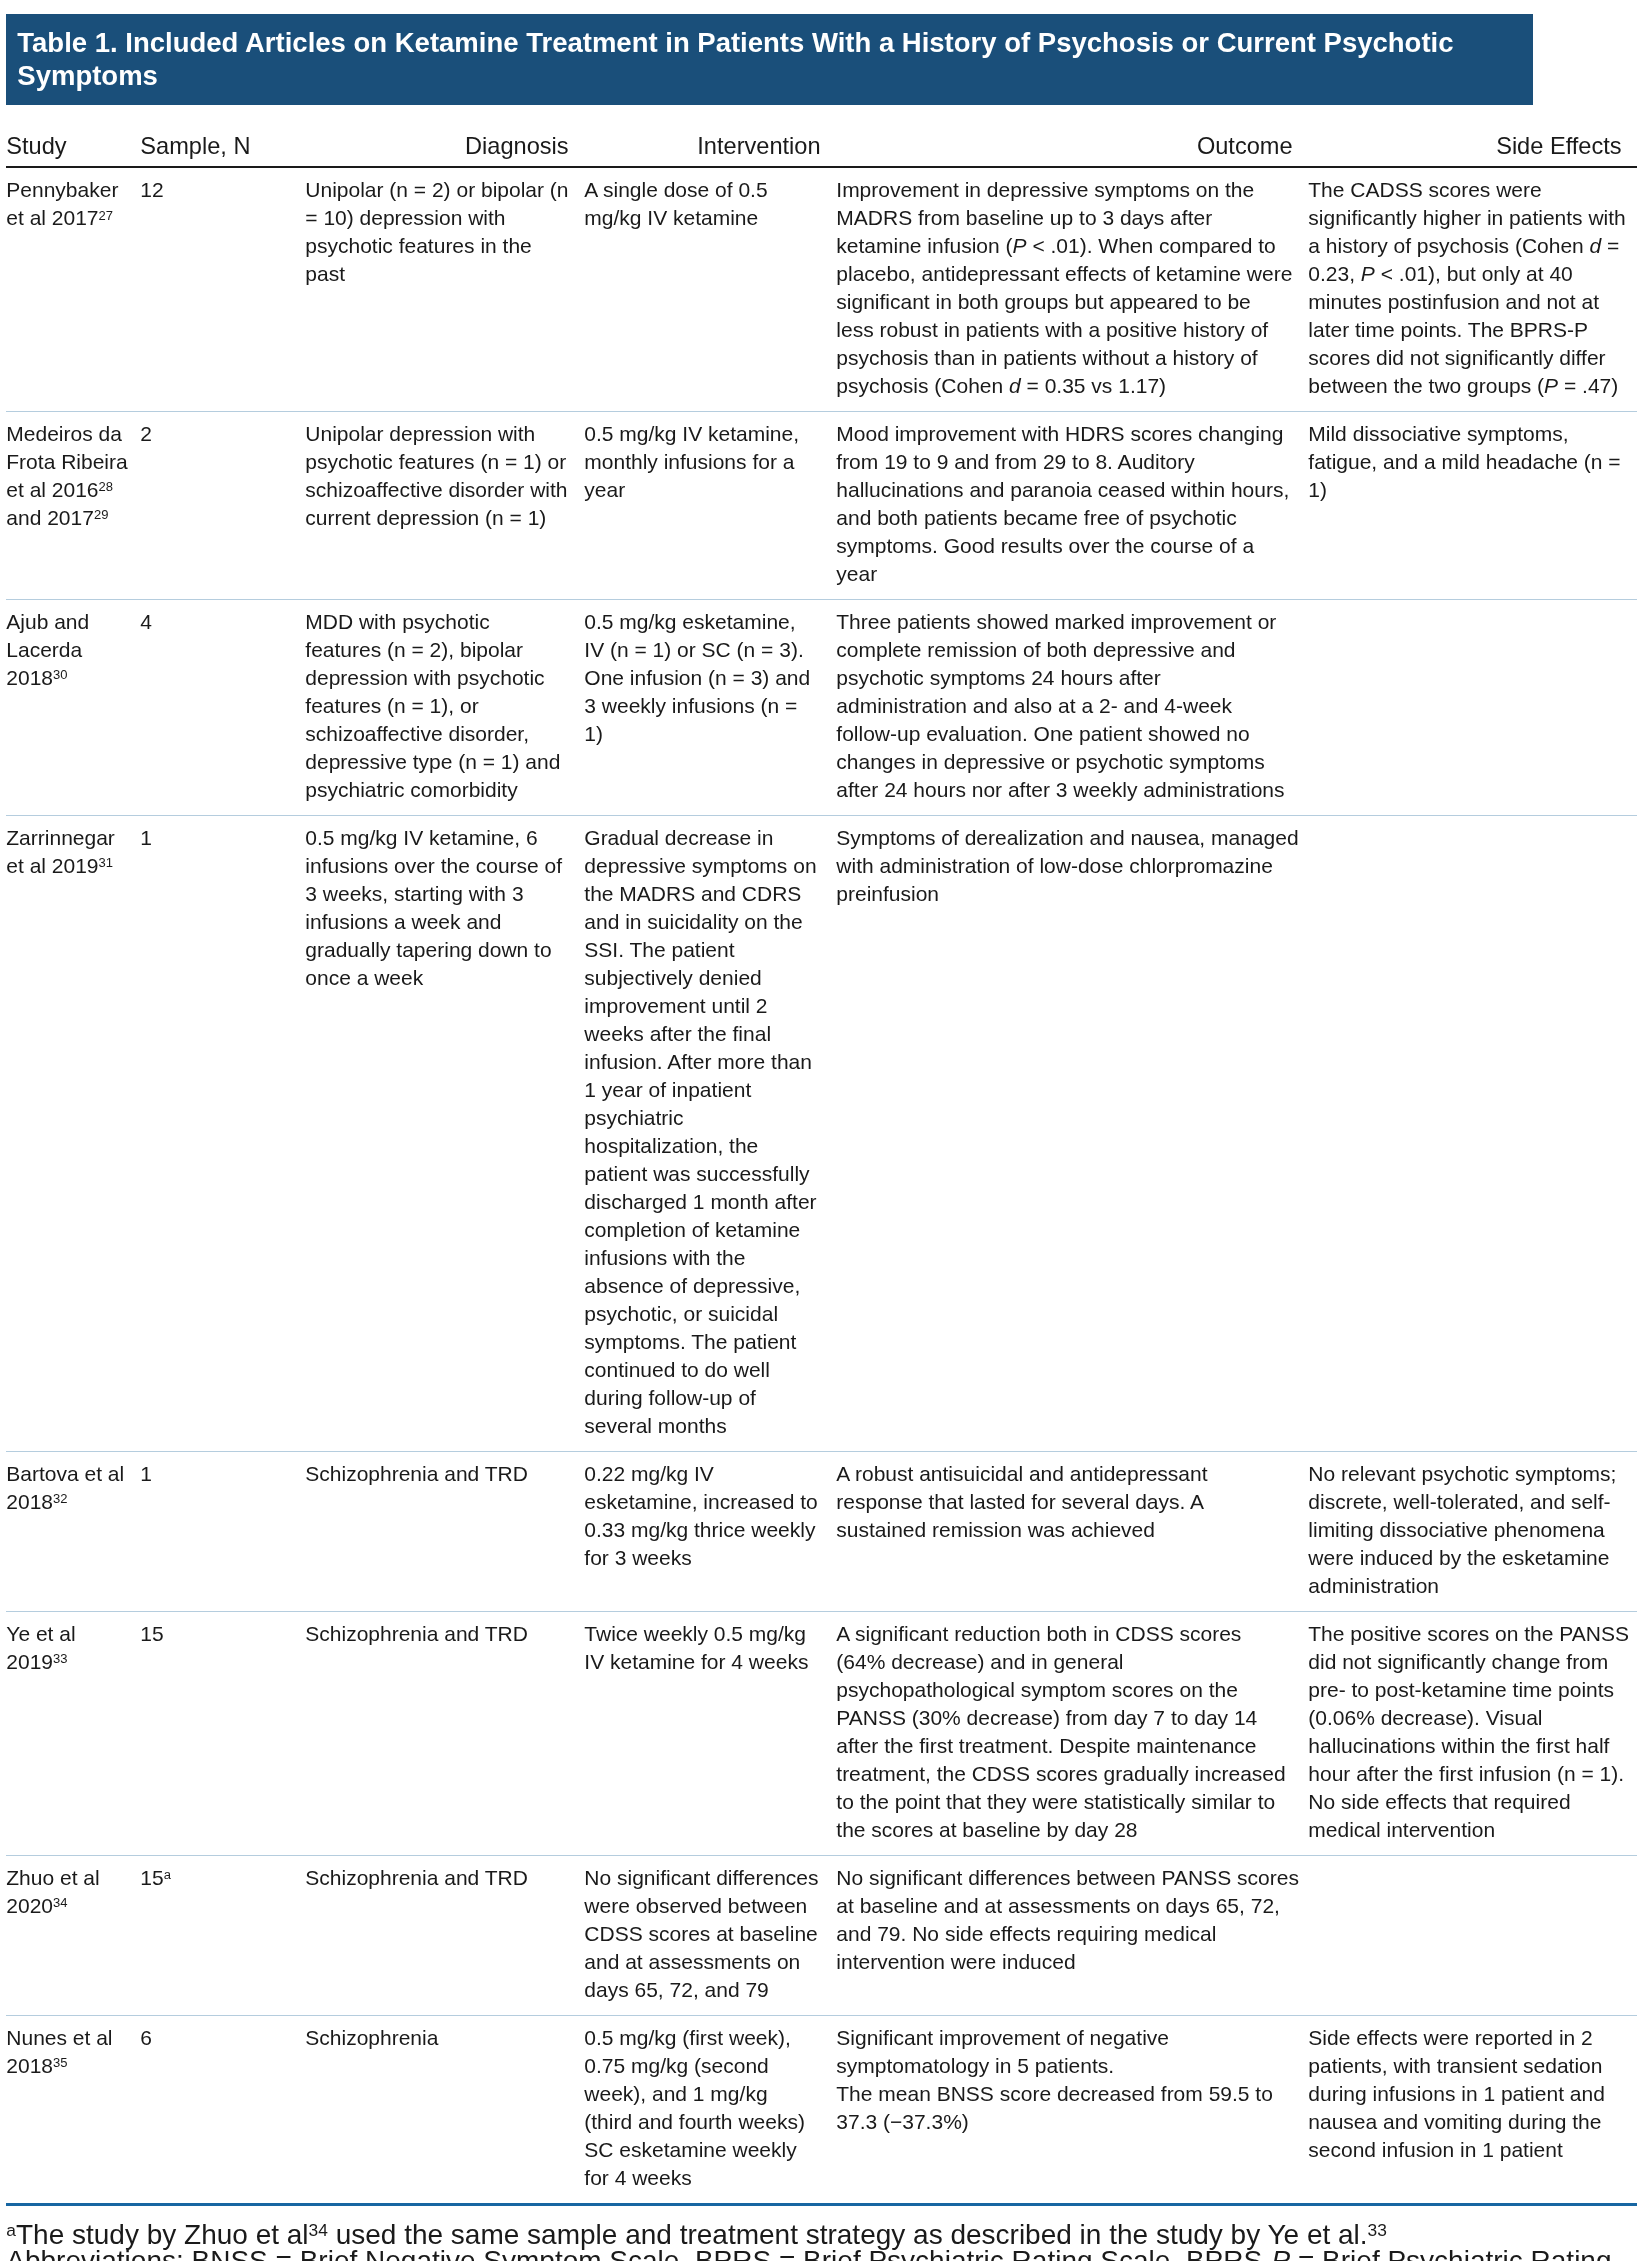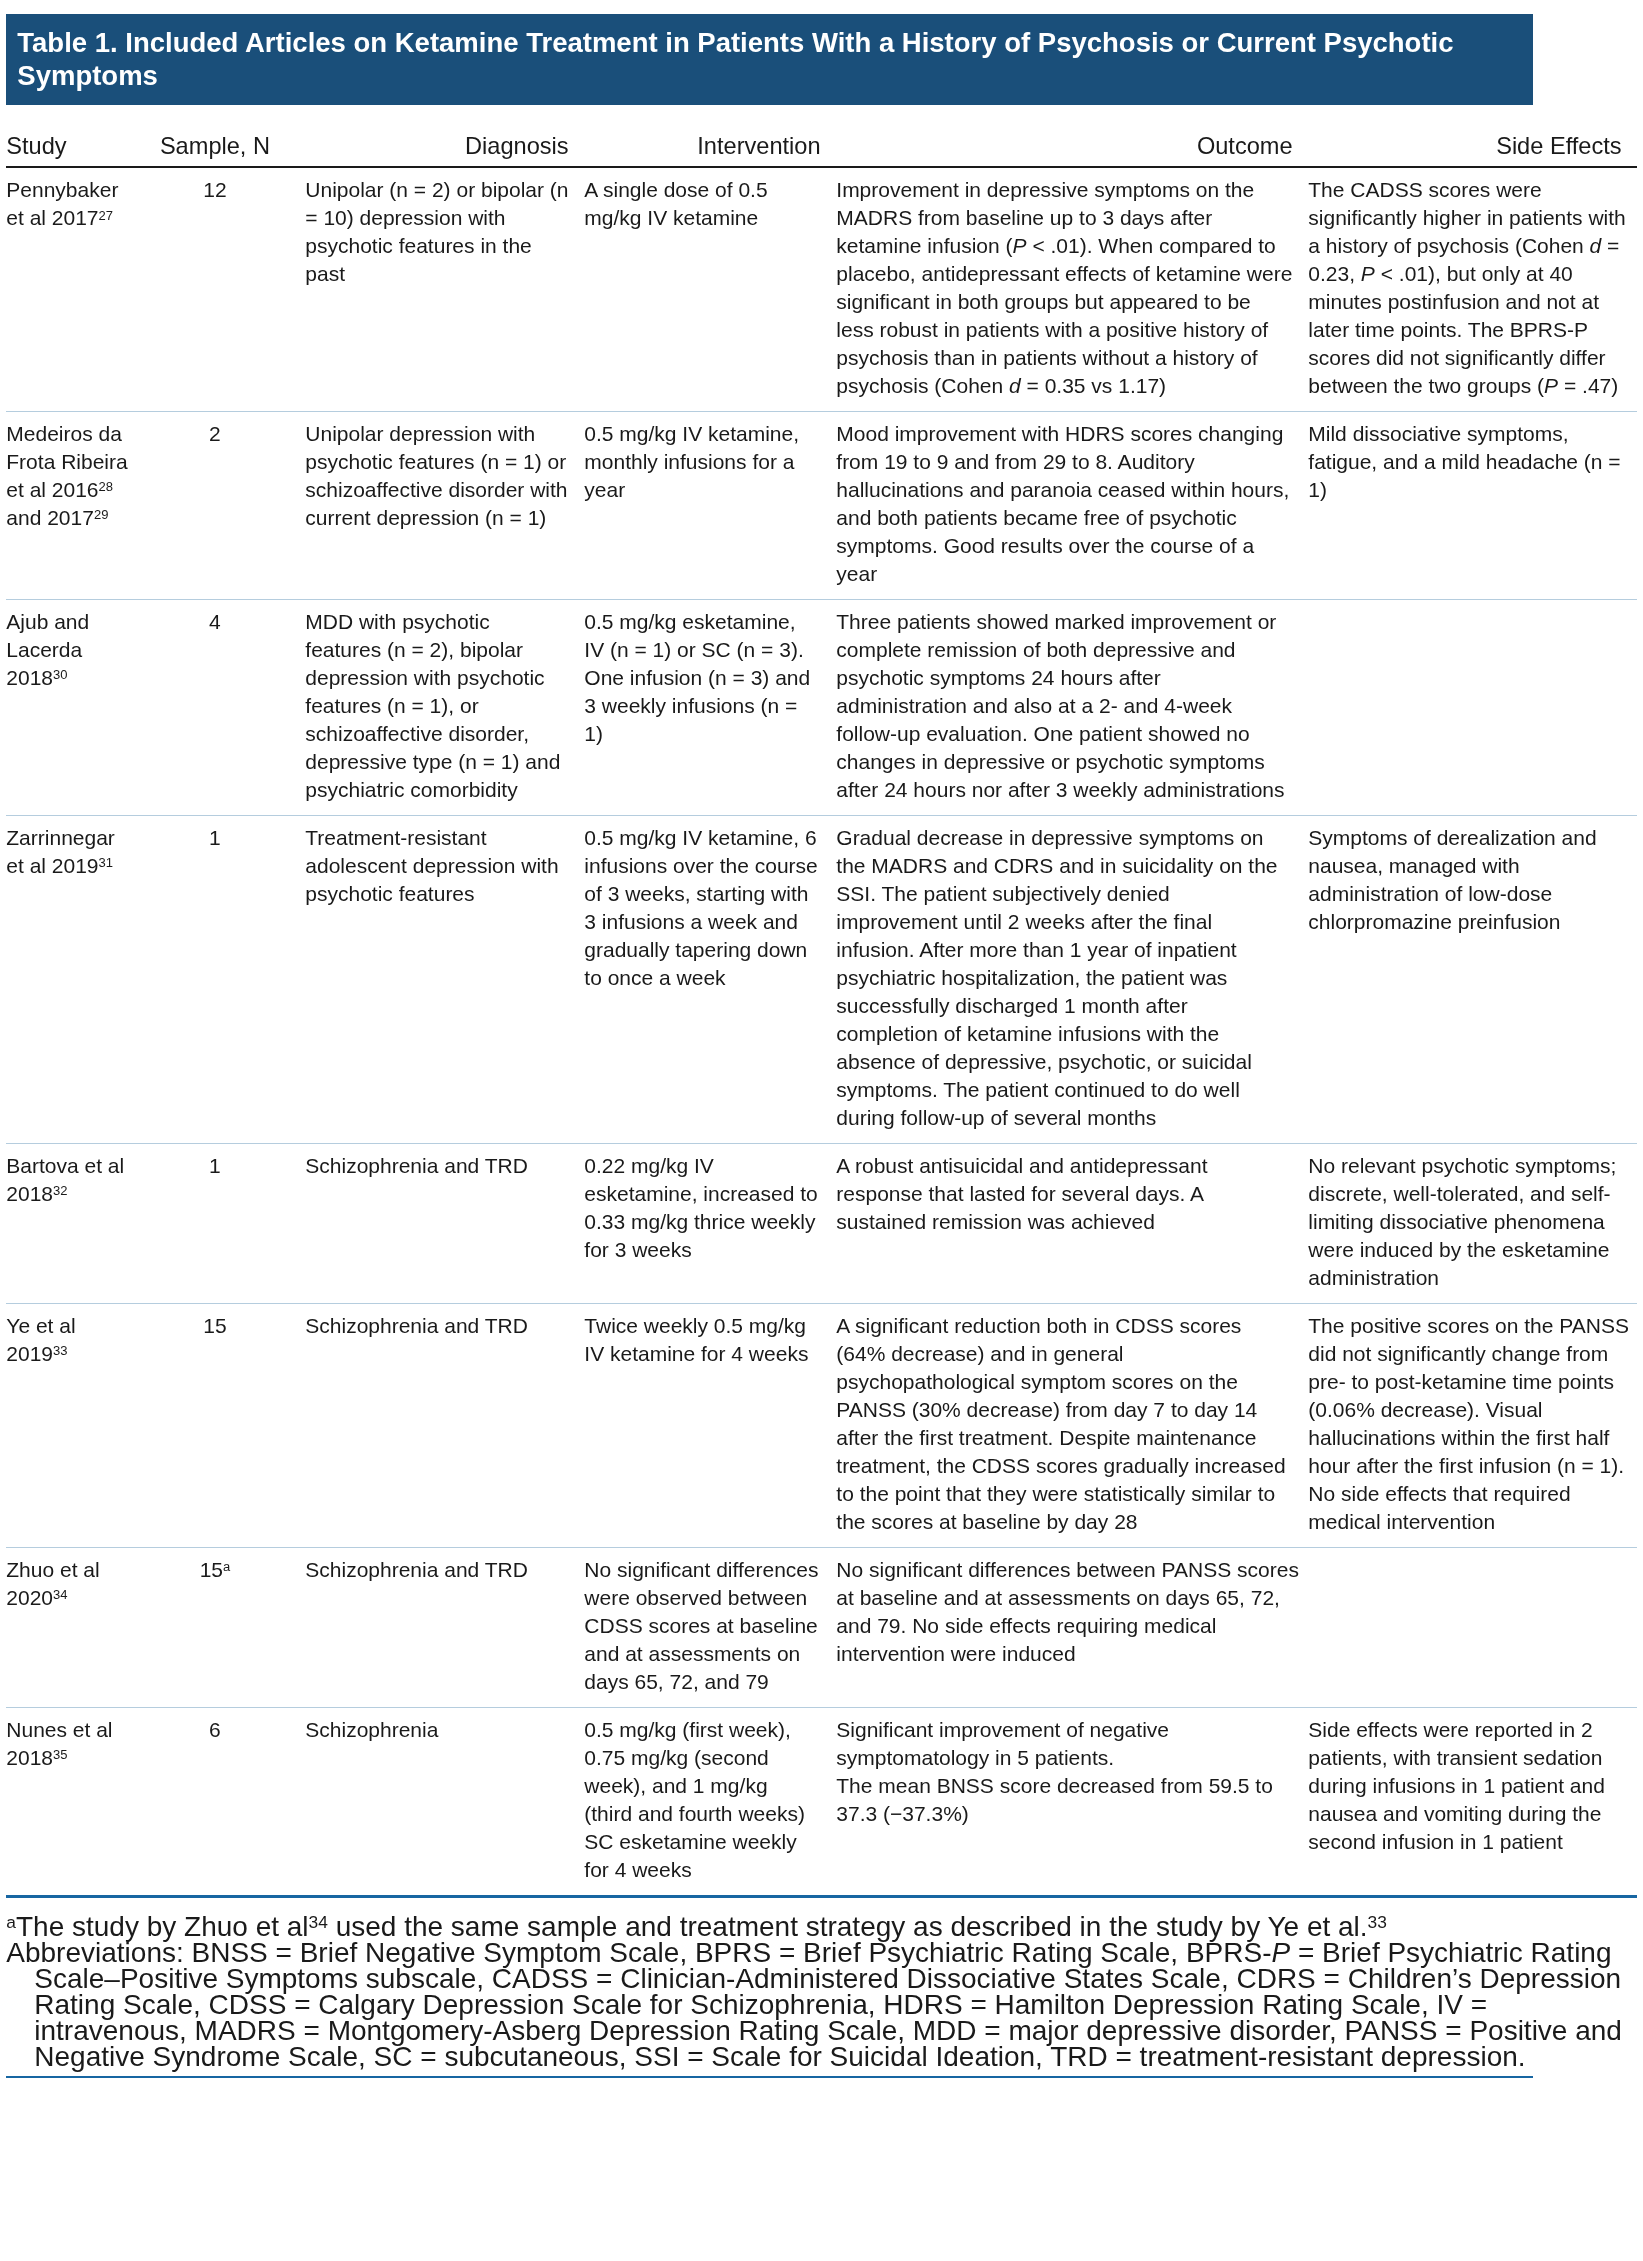--- a/index.html
+++ b/index.html
@@ -39,21 +39,21 @@
   }
   .thead + .trow { border-top: none; }
   .cell {
     font-size: 21px;
     line-height: 28px;
     padding: 7.9px 15.7px 11px 0;
     box-sizing: border-box;
   }
   .thead .cell { font-size: 23.6px; padding: 0 15.7px 0 0; margin-top: 16px; }
   .c-study  { padding-right: 7.9px; }
-  .c-sample { text-align: center; }
+  .c-sample { }
   .c-side   { padding-right: 4.7px; }
   .thead .c-diag, .thead .c-int, .thead .c-out, .thead .c-side { text-align: right; }
   sup {
     font-size: 62%;
     line-height: 0;
     position: relative;
     top: -0.45em;
     vertical-align: baseline;
   }
   i { font-style: italic; }
@@ -113,21 +113,20 @@
       <div class="cell c-study">Ajub and Lacerda 2018<sup>30</sup></div>
       <div class="cell c-sample">4</div>
       <div class="cell c-diag">MDD with psychotic features (n = 2), bipolar depression with psychotic features (n = 1), or schizoaffective disorder, depressive type (n = 1) and psychiatric comorbidity</div>
       <div class="cell c-int">0.5 mg/kg esketamine, IV (n = 1) or SC (n = 3). One infusion (n = 3) and 3 weekly infusions (n = 1)</div>
       <div class="cell c-out">Three patients showed marked improvement or complete remission of both depressive and psychotic symptoms 24 hours after administration and also at a 2- and 4-week follow-up evaluation. One patient showed no changes in depressive or psychotic symptoms after 24 hours nor after 3 weekly administrations</div>
     </div>
 
     <div class="trow">
       <div class="cell c-study">Zarrinnegar et al 2019<sup>31</sup></div>
       <div class="cell c-sample">1</div>
-      <div class="cell c-diag">Treatment-resistant adolescent depression with psychotic features</div>
       <div class="cell c-int">0.5 mg/kg IV ketamine, 6 infusions over the course of 3 weeks, starting with 3 infusions a week and gradually tapering down to once a week</div>
       <div class="cell c-out">Gradual decrease in depressive symptoms on the MADRS and CDRS and in suicidality on the SSI. The patient subjectively denied improvement until 2 weeks after the final infusion. After more than 1 year of inpatient psychiatric hospitalization, the patient was successfully discharged 1 month after completion of ketamine infusions with the absence of depressive, psychotic, or suicidal symptoms. The patient continued to do well during follow-up of several months</div>
       <div class="cell c-side">Symptoms of derealization and nausea, managed with administration of low-dose chlorpromazine preinfusion</div>
     </div>
 
     <div class="trow">
       <div class="cell c-study">Bartova et al 2018<sup>32</sup></div>
       <div class="cell c-sample">1</div>
       <div class="cell c-diag">Schizophrenia and TRD</div>
       <div class="cell c-int">0.22 mg/kg IV esketamine, increased to 0.33 mg/kg thrice weekly for 3 weeks</div>

